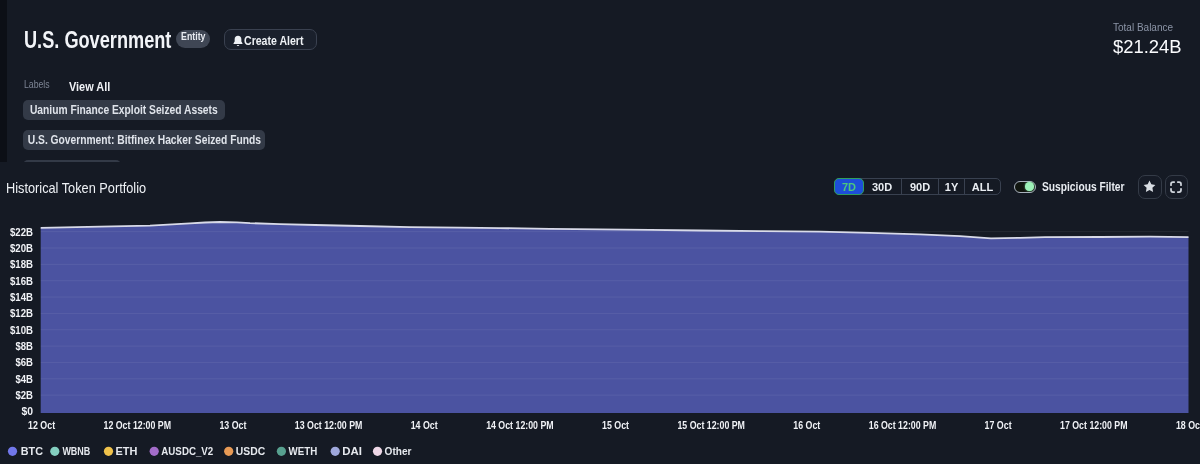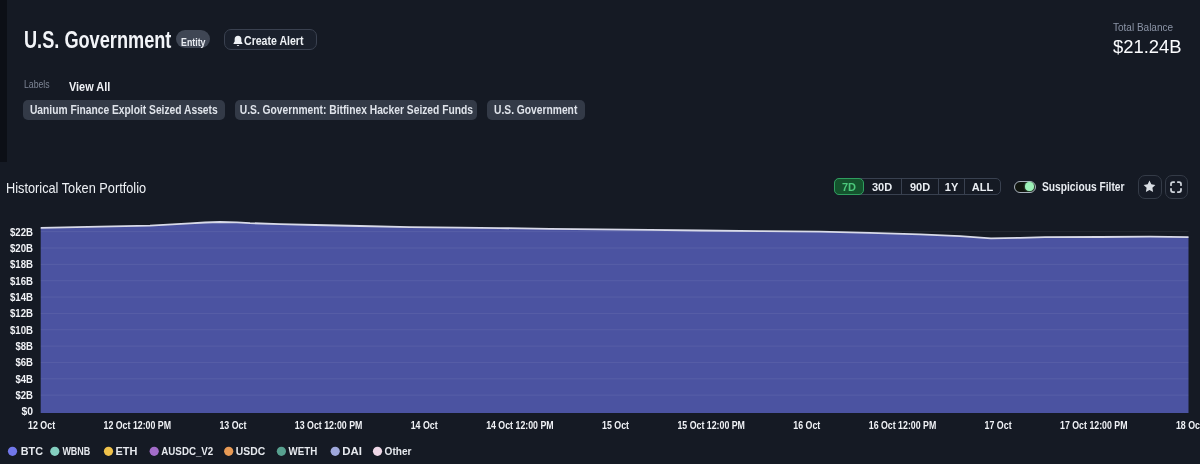--- a/index.html
+++ b/index.html
@@ -6,46 +6,46 @@
   html,body { width:1200px; height:464px; overflow:hidden; background:#0c0f16;
     font-family:"Liberation Sans", sans-serif; }
   .abs { position:absolute; }
   .cx { display:inline-block; transform-origin:0 50%; white-space:nowrap; }
   #header { position:absolute; left:7px; top:0; width:1200px; height:184px; background:#151a24; }
   #panel { position:absolute; left:0; top:162px; width:1200px; height:302px; background:#151a24; }
   .title { left:17px; top:26.6px; font-size:23px; font-weight:700; color:#f2f4f8; }
   .title .cx { transform:scaleX(0.79); }
   .entity { left:169px; top:30px; width:34px; height:18px; border-radius:9px;
     background:#3f4654; color:#e8ebf1; font-size:11px; font-weight:600;
-    display:flex; align-items:flex-end; justify-content:center; }
+    display:flex; align-items:flex-start; justify-content:center; }
   .entity .cx { transform:scaleX(0.8); transform-origin:50% 50%; }
   .create-alert { left:217px; top:28.5px; width:93px; height:21px; border-radius:7px; border:1px solid #3a4150;
     background:#1a202c; color:#eef1f5; font-size:12px; font-weight:600; display:flex;
     align-items:center; padding:4.5px 0 0 6.5px; }
   .create-alert .cx { transform:scaleX(0.88); }
   .tb-label { left:1106px; top:21px; font-size:11.5px; color:#8b94a6; }
   .tb-label .cx { transform:scaleX(0.87); }
   .tb-value { left:1106px; top:36px; font-size:19px; font-weight:400; color:#fbfcfe; }
   .tb-value .cx { transform:scaleX(0.97); }
   .lbl-labels { left:17px; top:79px; font-size:10px; color:#7d8595; }
   .lbl-labels .cx { transform:scaleX(0.87); }
   .lbl-viewall { left:62px; top:79px; font-size:13px; font-weight:700; color:#f0f2f6; }
   .lbl-viewall .cx { transform:scaleX(0.84); }
-  .chips { left:16px; top:100px; display:flex; gap:10px; }
+  .chips { left:16px; top:100px; display:flex; gap:10px;flex-direction:column; }
   .chip { height:20px; border-radius:5px; background:#333a47; color:#dfe3ea; font-size:12px;
     font-weight:600; display:flex; align-items:center; justify-content:center; white-space:nowrap; }
   .chip .cx { transform:scaleX(0.855); transform-origin:50% 50%; }
   .htp { left:6px; top:16.5px; font-size:15px; font-weight:400; color:#eef1f5;text-align:right; }
   .htp .cx { transform:scaleX(0.85); }
   .rangegroup { left:834px; top:16px; height:17px; display:flex; border:1px solid #394150;
     border-radius:5px; align-items:stretch; }
   .rseg { font-size:11px; font-weight:700; color:#e9edf2; display:flex; align-items:center;
     justify-content:center; }
   .rseg.active { color:#4cc97c; border:1px solid #2f9e5f; border-radius:5px; margin:-1px;
-    background:#14532d; }
+    background:#1d4ed8; }
   .rdiv { width:1px; background:#394150; }
   .toggle { left:1014px; top:18.5px; width:21.5px; height:12.4px; border-radius:7px; background:#10150f;
     border:1.3px solid #a9b1bd; }
   .knob { position:absolute; right:0.6px; top:0.55px; width:8.6px; height:8.6px; border-radius:50%;
     background:#9df2b9; box-shadow:0 0 2px rgba(150,240,180,0.8); }
   .susp { left:1042px; top:18px; font-size:12px; font-weight:600; color:#e9edf2; }
   .susp .cx { transform:scaleX(0.853); }
   .iconbtn { top:13px; width:23.5px; height:23.5px; border:1px solid #343b47; border-radius:7px;
     background:#161b26; display:flex; align-items:center; justify-content:center; }
 </style>

